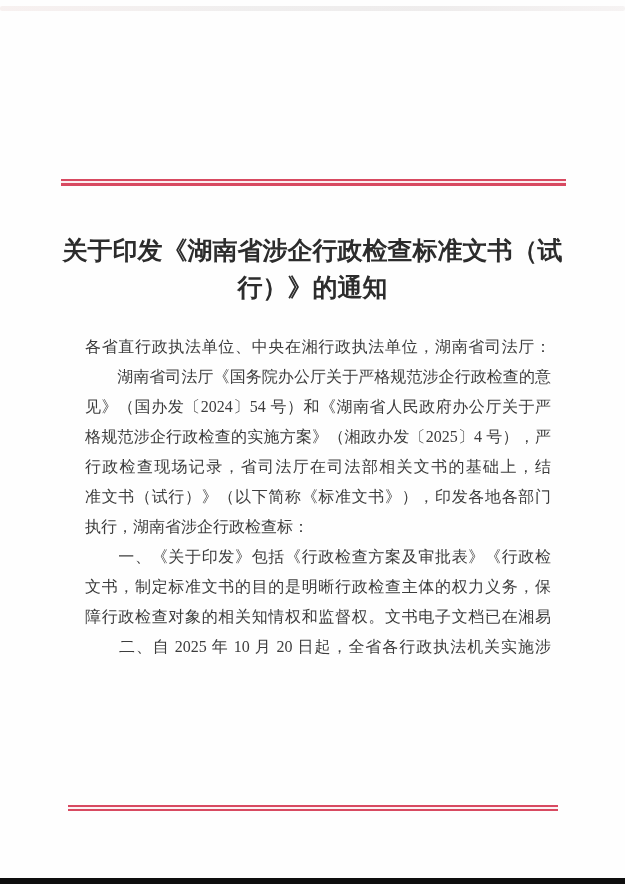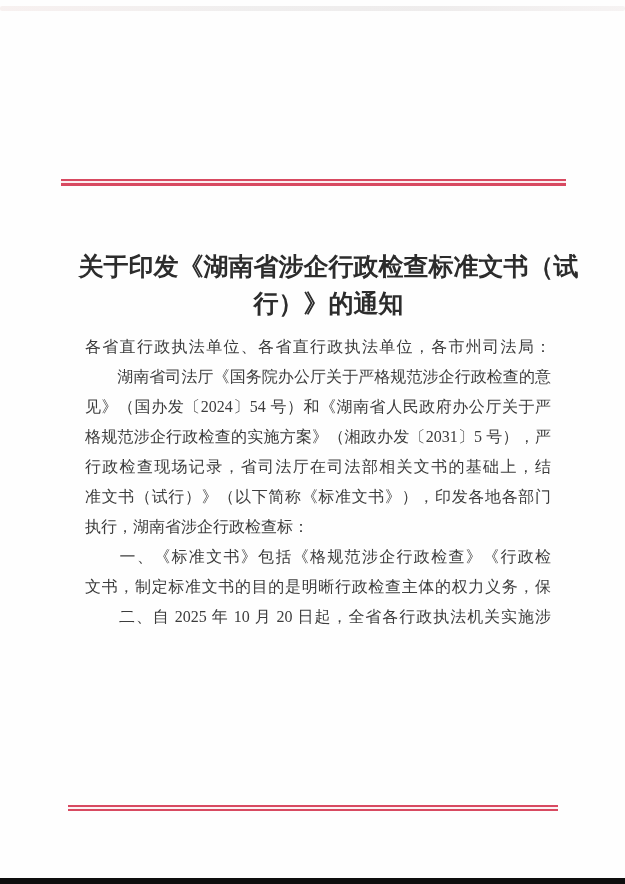--- a/index.html
+++ b/index.html
@@ -38,21 +38,21 @@
     width: 505px;
     height: 2px;
     border-top: 2px solid #d84a61;
     border-bottom: 3px solid #d84a61;
     background: #fceef0;
   }
   .doc-title {
     position: absolute;
     top: 232px; left: 62px;
     width: 501px;
-    margin: 16px;
+    margin: 0;
     text-align: center;
     font-size: 25px;
     font-weight: bold;
     line-height: 37px;
     color: #2c2c2c;
   }
   .doc-title .title-line { display: block; }
   .body-text {
     position: absolute;
     top: 332px; left: 85px;
@@ -95,29 +95,30 @@
 
 
   <div class="header-rule"></div>
 
   <h1 class="doc-title">
     <span class="title-line">关于印发《湖南省涉企行政检查标准文书（试</span>
     <span class="title-line">行）》的通知</span>
   </h1>
 
   <div class="body-text">
-    <div class="body-line">各省直行政执法单位、各省直行政执法单位，各市州司法局：</div>
+    <div class="body-line">各省直行政执法单位、中央在湘行政执法单位，湖南省司法厅：</div>
     <div class="body-line">　　湖南省司法厅《国务院办公厅关于严格规范涉企行政检查的意</div>
     <div class="body-line">见》（国办发〔2024〕54 号）和《湖南省人民政府办公厅关于严</div>
-    <div class="body-line">格规范涉企行政检查的实施方案》（湘政办发〔2031〕5 号），严</div>
+    <div class="body-line">格规范涉企行政检查的实施方案》（湘政办发〔2025〕4 号），严</div>
     <div class="body-line">行政检查现场记录，省司法厅在司法部相关文书的基础上，结</div>
     <div class="body-line">准文书（试行）》（以下简称《标准文书》），印发各地各部门</div>
     <div class="body-line short">执行，湖南省涉企行政检查标：</div>
-    <div class="body-line">　　一、《标准文书》包括《格规范涉企行政检查》《行政检</div>
+    <div class="body-line">　　一、《关于印发》包括《行政检查方案及审批表》《行政检</div>
     <div class="body-line">文书，制定标准文书的目的是明晰行政检查主体的权力义务，保</div>
+    <div class="body-line">障行政检查对象的相关知情权和监督权。文书电子文档已在湘易</div>
     <div class="body-line">　　二、自 2025 年 10 月 20 日起，全省各行政执法机关实施涉</div>
   </div>
 
   <div class="footer-rule"></div>
 
   <div class="page-bottom-edge"></div>
 
 </div>
 
 </body></html>

